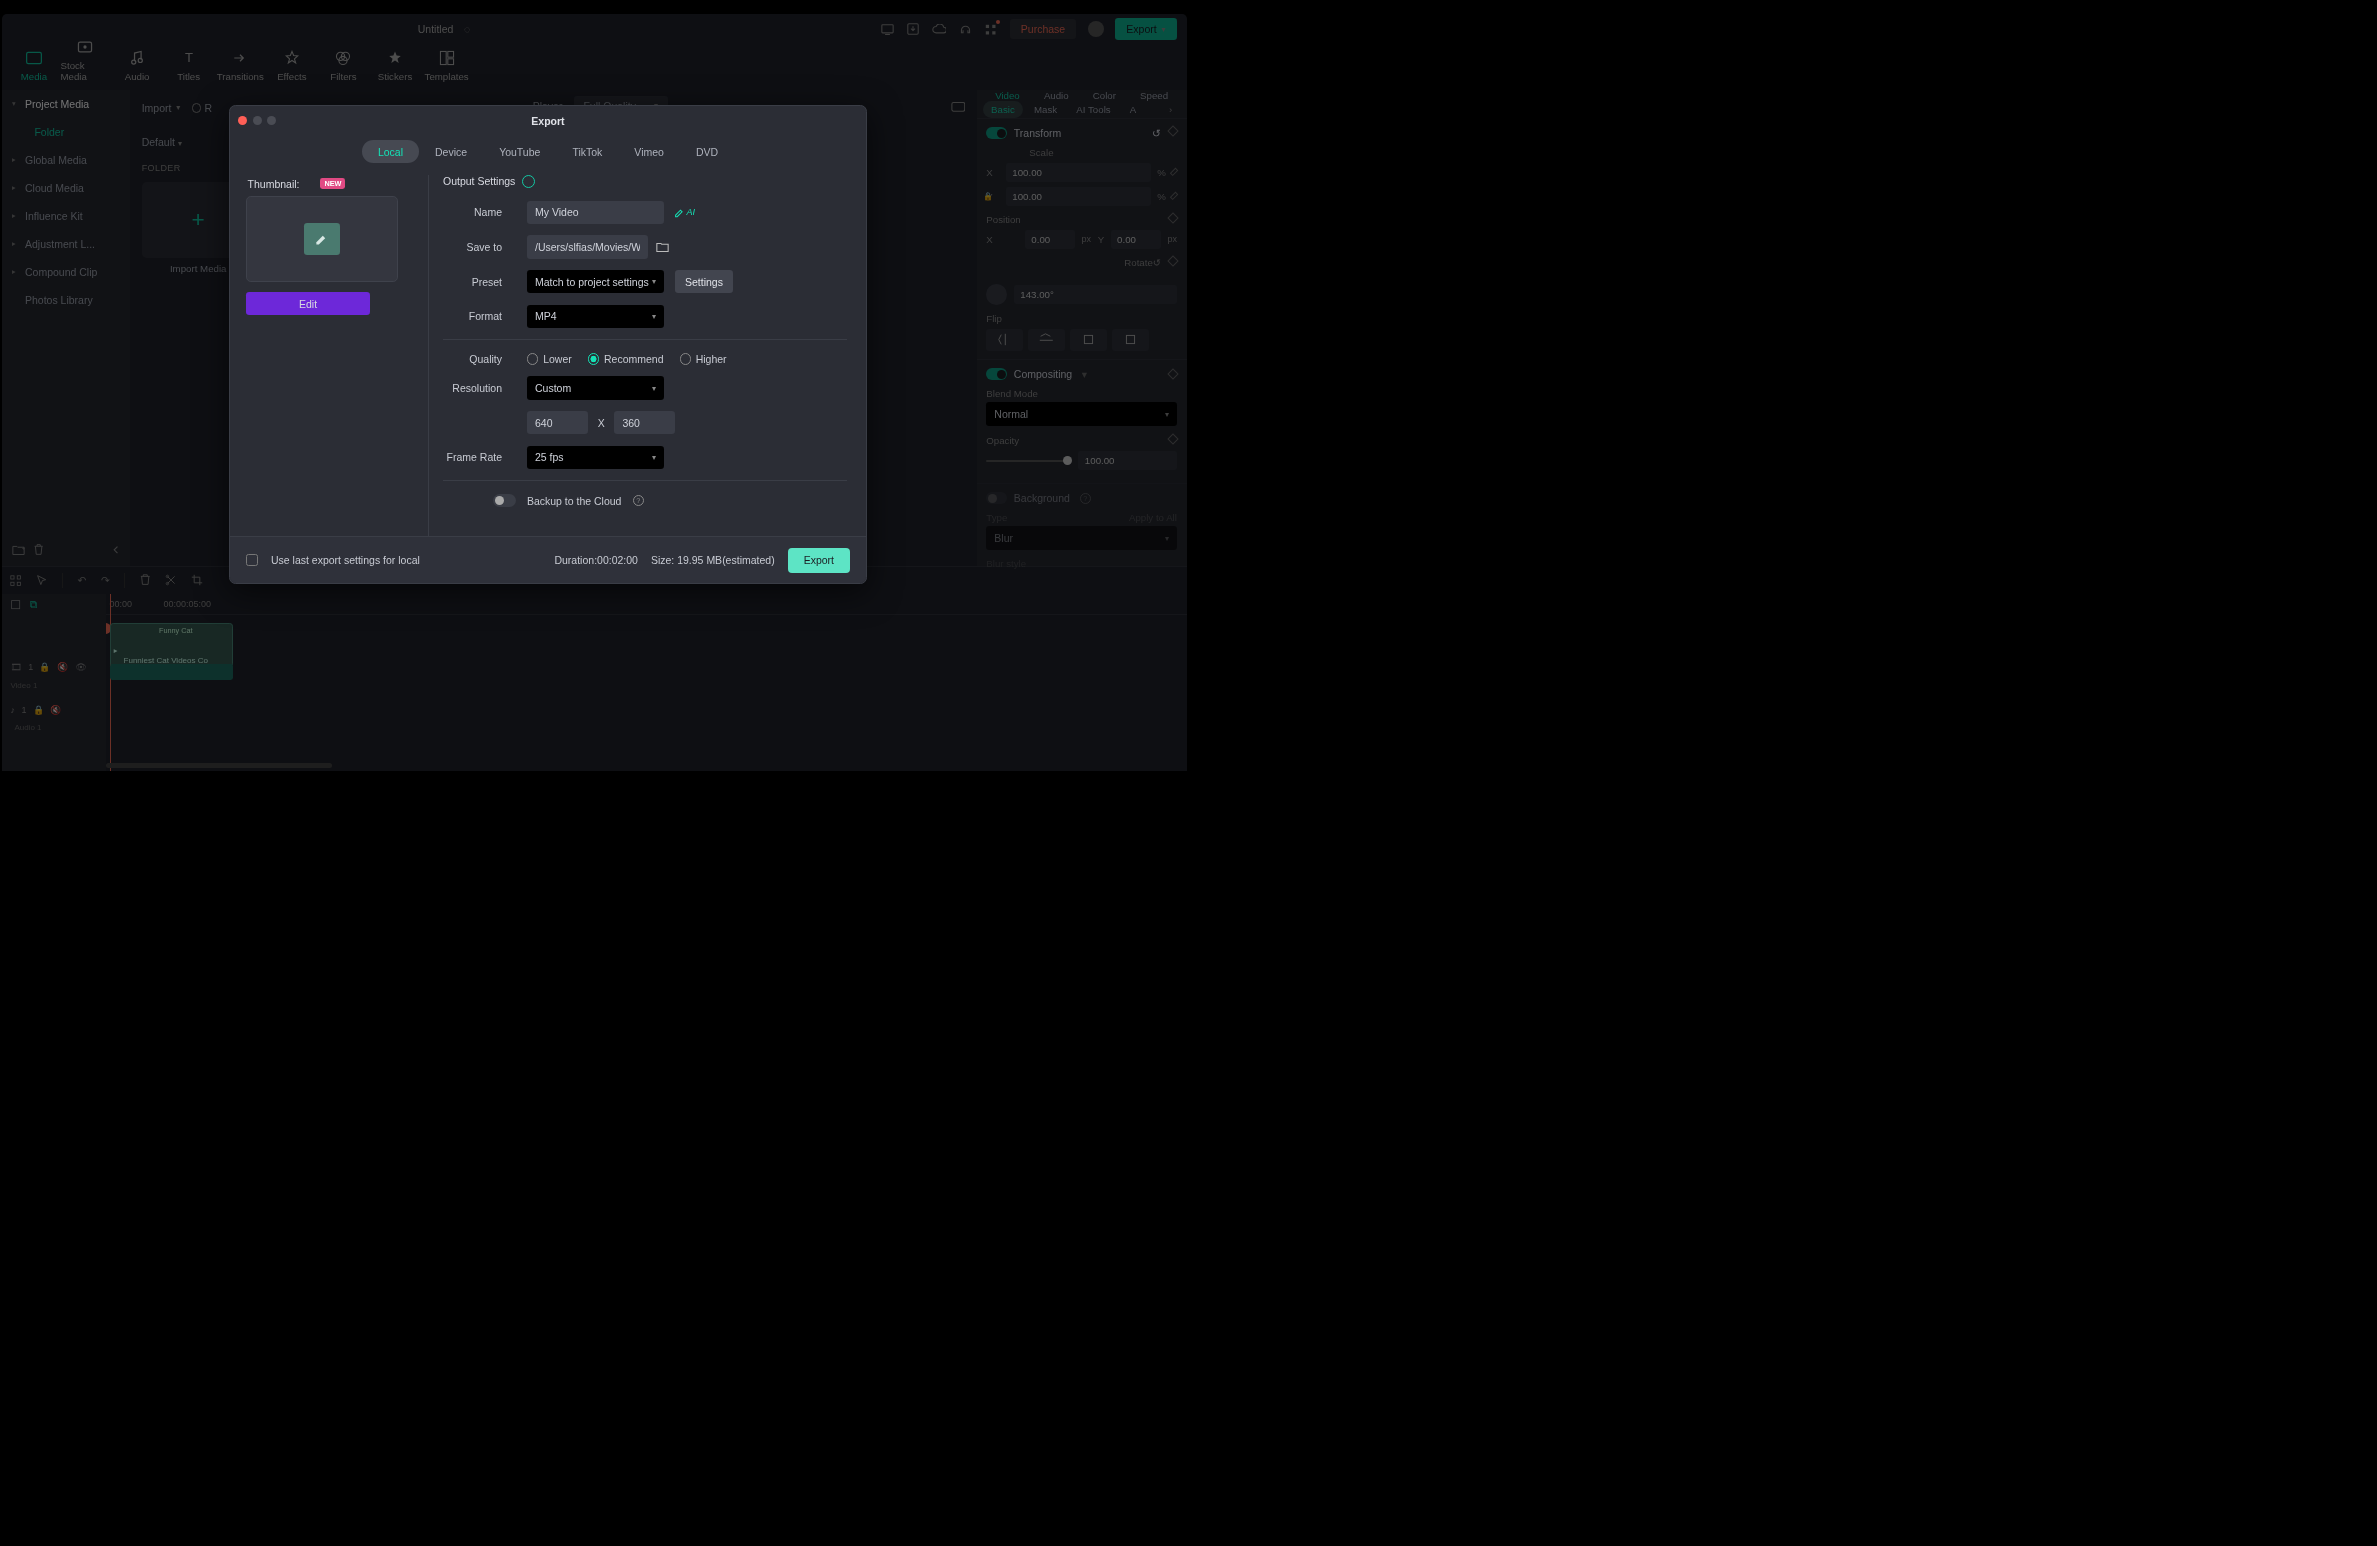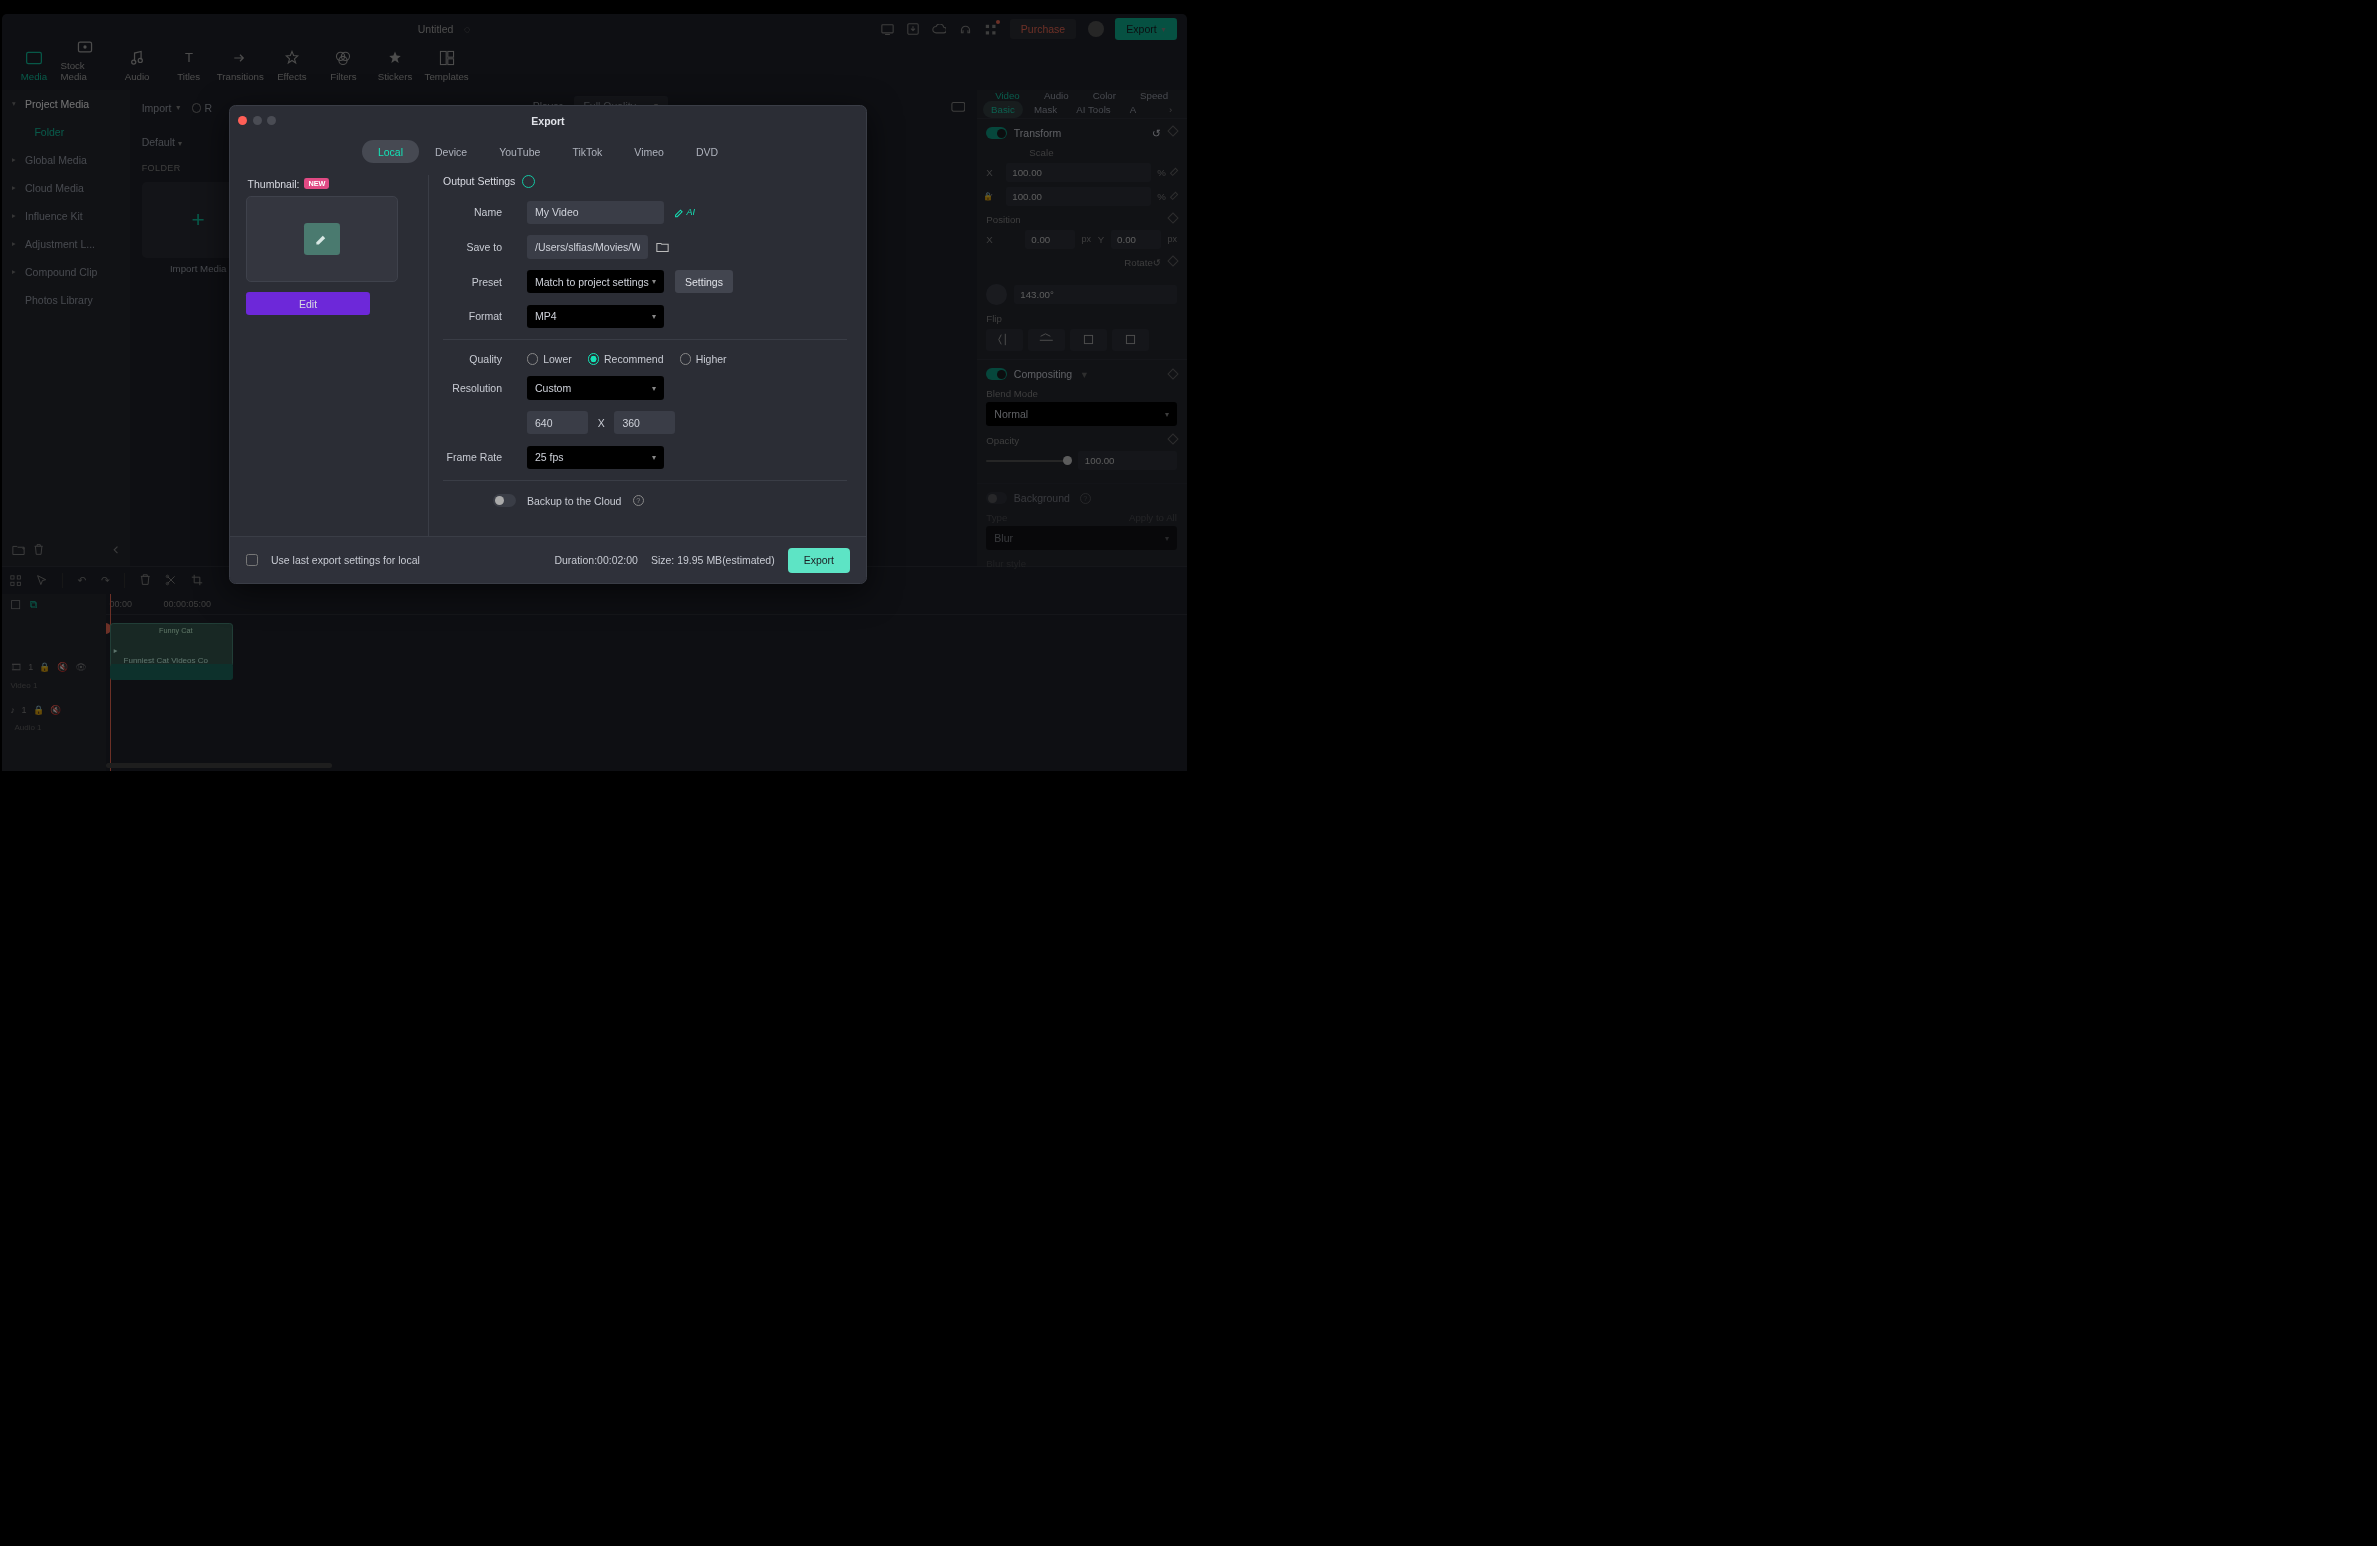--- a/index.html
+++ b/index.html
@@ -81,21 +81,21 @@
 .modal-title { position:relative; height:29px; display:flex; align-items:center; justify-content:center; font-weight:600; color:#e0e2e8; }
 .traffic { position:absolute; left:8px; top:9.7px; display:flex; gap:5.7px; }
 .traffic span { width:9px; height:9px; border-radius:50%; }
 .tr-red{background:#ff5f57;} .tr-gray{background:#4a4c54;}
 .export-tabs { display:flex; justify-content:center; gap:0; margin:4.9px auto 11.3px; }
 .export-tabs span { padding:5.7px 16px; font-size:10.5px; color:#aeb2bc; }
 .export-tabs span.active { background:#464952; border-radius:11.3px; color:#14e2b6; }
 .modal-body { flex:1; display:flex; padding:0 11.3px 0 16px; min-height:0; }
 .mb-left { width:167px; }
 .thumb-label { display:flex; align-items:center; gap:4.9px; color:#d8dae2; font-size:10.5px; margin:3.2px 0 6.5px 1.6px; }
-.badge-new { background:#e14a84; color:#fff; font-size:7.3px; padding:0.8px 4px; border-radius:2.4px; font-weight:600; }
+.badge-new { background:#e14a84; color:#fff; font-size:7.3px; padding:0.8px 4px; border-radius:2.4px; font-weight:600;margin-left:16px; }
 .thumb-box { width:152px; height:86px; background:#34363f; border:0.8px solid #3f424c; border-radius:4.9px; display:flex; align-items:center; justify-content:center; }
 .thumb-ico { width:36px; height:32px; background:#4a7a6f; border-radius:3.2px; display:flex; align-items:center; justify-content:center; color:#dfe; }
 .edit-btn { width:124px; margin-top:9.7px; padding:5.7px 0; background:#6d28d9; border:none; color:#d8dae2; border-radius:3.2px; font-size:10.5px; }
 .mb-divider { width:0.8px; background:#3a3d46; margin:0 14.6px; }
 .mb-right { flex:1; padding-right:8px; overflow:auto; }
 .out-hdr { display:flex; align-items:center; gap:6.5px; margin-bottom:13px; color:#d8dae2; font-size:10.5px; }
 .out-hdr-ico { width:13px; height:13px; border:1.6px solid #14c8a4; border-radius:6.5px; position:relative; }
 .form-row { display:flex; align-items:center; margin-bottom:11.3px; }
 .form-row > label { width:84px; text-align:right; padding-right:25px; color:#c8cbd3; font-size:10.5px; }
 .form-inp { width:137px; background:#3a3d47; border:none; color:#d0d3db; padding:5.7px 8px; border-radius:3.2px; font-size:10.5px; }

